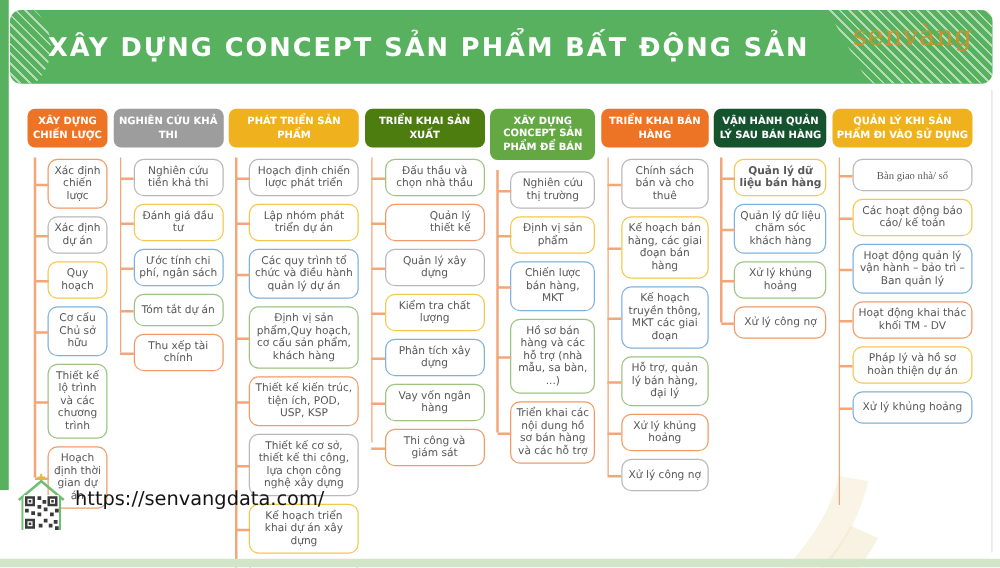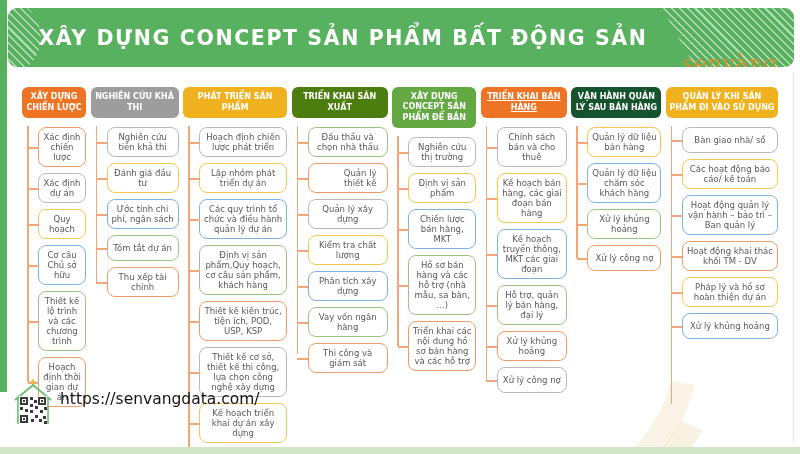--- a/index.html
+++ b/index.html
@@ -65,21 +65,21 @@
 
 <div class="left-strip" style="background: rgb(88, 177, 95);"></div>
 <div class="wm wm1"></div>
 <div class="wm wm2"></div>
 <div class="right-edge"></div>
 
 <div class="banner" style="background: rgb(88, 177, 95);">
   <div class="hatch hatch-left"></div>
   <div class="hatch hatch-right"></div>
   <div class="banner-title">XÂY DỰNG CONCEPT SẢN PHẨM BẤT ĐỘNG SẢN</div>
-  <div class="logo" style="color: rgb(201, 145, 47); margin-top: 34px;">senvàng</div>
+  <div class="logo" style="color: rgb(201, 145, 47);">senvàng</div>
 </div>
 
 <div class="board">
   <section class="col">
     <header class="col-header" style="background: rgb(238, 116, 37); text-align: center;">XÂY DỰNG CHIẾN LƯỢC</header>
     <div class="col-body">
       <div class="vline" style="height: 256px;"></div>
       <ul class="items">
   <li class="item" style="border-color: rgb(240, 155, 103);">
             <span>Xác định chiến lược</span>
@@ -232,21 +232,21 @@
           </li>
 
   <li class="item" style="border-color: rgb(240, 155, 103);">
             <span>Triển khai các nội dung hồ sơ bán hàng và các hỗ trợ</span>
           </li>
 </ul>
     </div>
   </section>
 
   <section class="col">
-    <header class="col-header" style="background: rgb(238, 116, 37); text-decoration: underline;">TRIỂN KHAI BÁN HÀNG</header>
+    <header class="col-header" style="background: rgb(238, 116, 37);">TRIỂN KHAI BÁN HÀNG</header>
     <div class="col-body">
       <div class="vline" style="height: 254px;"></div>
       <ul class="items">
   <li class="item" style="border-color: rgb(185, 185, 185);">
             <span>Chính sách bán và cho thuê</span>
           </li>
 
   <li class="item" style="border-color: rgb(243, 200, 79);">
             <span>Kế hoạch bán hàng, các giai đoạn bán hàng</span>
           </li>
@@ -268,21 +268,21 @@
           </li>
 </ul>
     </div>
   </section>
 
   <section class="col">
     <header class="col-header" style="background: #14532d;">VẬN HÀNH QUẢN LÝ SAU BÁN HÀNG</header>
     <div class="col-body">
       <div class="vline" style="height: 132px;"></div>
       <ul class="items">
-  <li class="item" style="border-color: rgb(243, 200, 79);">
+  <li class="item" style="border-color: rgb(243, 200, 79); font-weight: bold;">
             <span>Quản lý dữ liệu bán hàng</span>
           </li>
 
   <li class="item" style="border-color: rgb(127, 177, 222);">
             <span>Quản lý dữ liệu chăm sóc khách hàng</span>
           </li>
 
   <li class="item" style="border-color: rgb(157, 195, 131);">
             <span>Xử lý khủng hoảng</span>
           </li>
@@ -292,21 +292,21 @@
           </li>
 </ul>
     </div>
   </section>
 
   <section class="col">
     <header class="col-header" style="background: rgb(240, 177, 30);">QUẢN LÝ KHI SẢN PHẨM ĐI VÀO SỬ DỤNG</header>
     <div class="col-body">
       <div class="vline" style="height: 278px;"></div>
       <ul class="items">
-  <li class="item" style="border-color: rgb(185, 185, 185);">
+  <li class="item" style="border-color: rgb(185, 185, 185); font-family: Liberation Serif, serif;">
             <span>Bàn giao nhà/ sổ</span>
           </li>
 
   <li class="item" style="border-color: rgb(243, 200, 79);">
             <span>Các hoạt động báo cáo/ kế toán</span>
           </li>
 
   <li class="item" style="border-color: rgb(127, 177, 222);">
             <span>Hoạt động quản lý vận hành – bảo trì – Ban quản lý</span>
           </li>

